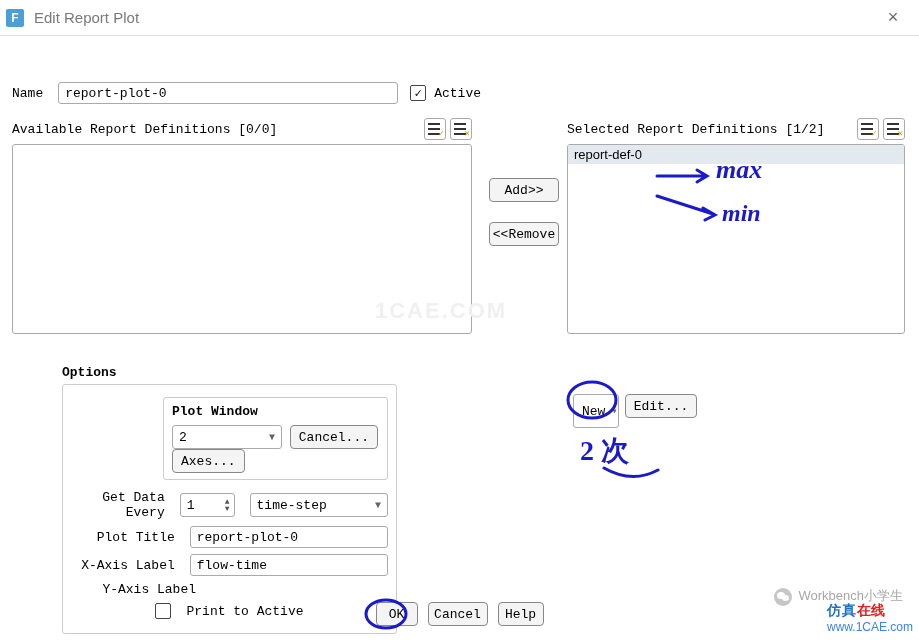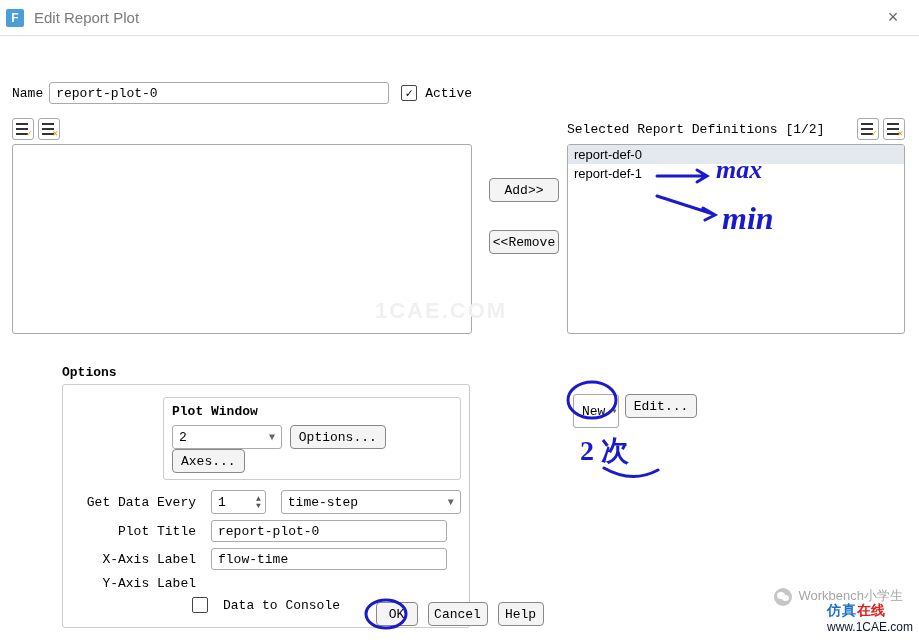--- a/index.html
+++ b/index.html
@@ -51,21 +51,21 @@
       padding: 12px;
       position: relative;
     }
     .name-row {
       display: flex;
       align-items: center;
       gap: 6px;
       margin-top: 34px;
       margin-bottom: 14px;
     }
-    .name-row label { margin-right: 0; }
+    .name-row label { margin-right: 9px; }
     .name-input {
       width: 340px;
       height: 22px;
       border: 1px solid #aaa;
       border-radius: 3px;
       padding: 0 6px;
       font-family: inherit;
       font-size: 13px;
       background: #fff;
     }
@@ -136,41 +136,41 @@
       font-family: "Segoe UI", Arial, sans-serif;
       cursor: pointer;
     }
     .list-item.sel { background: #e4e9ef; }
     .mid-btns {
       position: absolute;
       left: 477px;
       top: 60px;
       display: flex;
       flex-direction: column;
-      gap: 28px;
+      gap: 20px;
     }
     .btn {
       border: 1px solid #888;
       border-radius: 4px;
       padding: 2px 8px;
       background: #f4f4f4;
       font-family: inherit;
       font-size: 13px;
       cursor: pointer;
       height: 24px;
       display: inline-flex;
       align-items: center;
       justify-content: center;
     }
     .btn.mid { width: 70px; }
     .options-area {
       position: absolute;
       left: 62px;
       top: 365px;
-      width: 408px;
+      width: 335px;
     }
     .opt-title { margin-bottom: 4px; font-weight: bold; }
     .field { border:1px solid #ccc; border-radius:3px; padding:12px 8px 14px 8px; }
     .plot-window {
       border:1px solid #ccc; border-radius:3px;
       padding: 6px 8px;
       margin-bottom: 10px;
       margin-left: 92px;
     }
     .pw-title { font-weight: bold; margin-bottom: 6px; }
@@ -238,21 +238,21 @@
     }
     .watermark2 {
       position:absolute;
       right: 6px; bottom: 6px;
       font-family: Arial, sans-serif;
       font-size: 14px;
       pointer-events:none;
     }
     .watermark2 .a { color:#1f71c4; font-weight:bold; letter-spacing:1px; }
     .watermark2 .b { color:#d22; font-weight:bold; }
-    .watermark2 .c { color:#0f172a; font-size:12px; display:block; text-align:right; }
+    .watermark2 .c { color:#3b82f6; font-size:12px; display:block; text-align:right; }
     .center-wm {
       position:absolute;
       left: 375px; top: 298px;
       font-family: Liberation Sans, sans-serif;
       font-size: 22px;
       color: #f0f0f0;
       font-weight: bold;
       pointer-events:none;
       letter-spacing:2px;
     }
@@ -279,20 +279,21 @@
     <input class="name-input" value="report-plot-0" style="">
     <span class="active-label">
       <span class="checkbox checked"></span>
       <span>Active</span>
     </span>
   </div>
 
   <div class="lists-area">
     <div class="list-block list-left">
       <div class="list-header">
+        <span>Available Report Definitions [0/0]</span>
         <span class="icon-btn-pair">
           <span class="icon-btn">
             <span class="icon-lines">
                 <span class="l l1"></span>
                 <span class="l l2"></span>
                 <span class="l l3"></span>
                 <span class="chk">✓</span>
               </span>
           </span>
           <span class="icon-btn">
@@ -330,36 +331,35 @@
                 <span class="l l1"></span>
                 <span class="l l2"></span>
                 <span class="l l3"></span>
                 <span class="xx">✕</span>
               </span>
           </span>
         </span>
       </div>
       <div class="listbox">
         <div class="list-item sel">report-def-0</div>
-        <div class="list-item">report-def-1</div>
       </div>
     </div>
   </div>
 </div>
 
 <div class="options-area">
   <div class="opt-title">Options</div>
   <div class="field">
     <div class="plot-window">
       <div class="pw-title">Plot Window</div>
       <span class="select" style="width:110px">
         <span>2</span>
           <span class="tri">▼</span>
       </span>
-      <button class="btn">Options...</button>
+      <button class="btn">Cancel...</button>
       <button class="btn">Axes...</button>
     </div>
     <div class="row">
       <span class="lab">Get Data Every</span>
       <span class="spinner">
         <span class="val">1</span>
         <span class="arrows">
             <span>▲</span>
             <span>▼</span>
           </span>
@@ -375,21 +375,21 @@
     </div>
     <div class="row">
       <span class="lab">X-Axis Label</span>
       <input class="txt-input" value="flow-time" style="">
     </div>
     <div class="row">
       <span class="lab">Y-Axis Label</span>
     </div>
     <div class="row" style="justify-content:center; margin-bottom:0;">
       <span class="checkbox"></span>
-      <span>Data to Console</span>
+      <span>Print to Active</span>
     </div>
   </div>
 </div>
 
 <div class="new-edit">
   <span class="select" style="width:46px;padding:16px 8px">
     <span>New</span>
       <span class="tri">▾</span>
   </span>
   <button class="btn" style="width:72px">Edit...</button>
@@ -402,21 +402,21 @@
 </div>
 
 <svg class="arrow-svg" style="left:655px;top:167px" width="60" height="18">
   <path d="M2 9 L50 9 M42 3 L52 9 L42 15" stroke="#1a1acc" stroke-width="3" fill="none" stroke-linecap="round"></path>
 </svg>
 <span class="hand" style="left:716px;top:155px;font-size:26px;font-style:italic">max</span>
 
 <svg class="arrow-svg" style="left:655px;top:192px" width="70" height="30">
   <path d="M2 4 L58 22 M48 16 L60 23 L50 28" stroke="#1a1acc" stroke-width="3" fill="none" stroke-linecap="round"></path>
 </svg>
-<span class="hand" style="left:722px;top:200px;font-size:32px;font-style:italic">min</span>
+<span class="hand" style="left:722px;top:200px;font-size:24px;font-style:italic">min</span>
 
 <svg class="circle-svg" style="left:564px;top:380px" width="56" height="42">
   <ellipse cx="28" cy="20" rx="24" ry="18" stroke="#1a1acc" stroke-width="3" fill="none"></ellipse>
 </svg>
 
 <span class="hand" style="left:580px;top:432px;font-size:28px">2 次</span>
 <svg class="arrow-svg" style="left:602px;top:464px" width="60" height="26">
   <path d="M2 4 Q30 20 56 6" stroke="#1a1acc" stroke-width="3" fill="none" stroke-linecap="round"></path>
 </svg>
 

